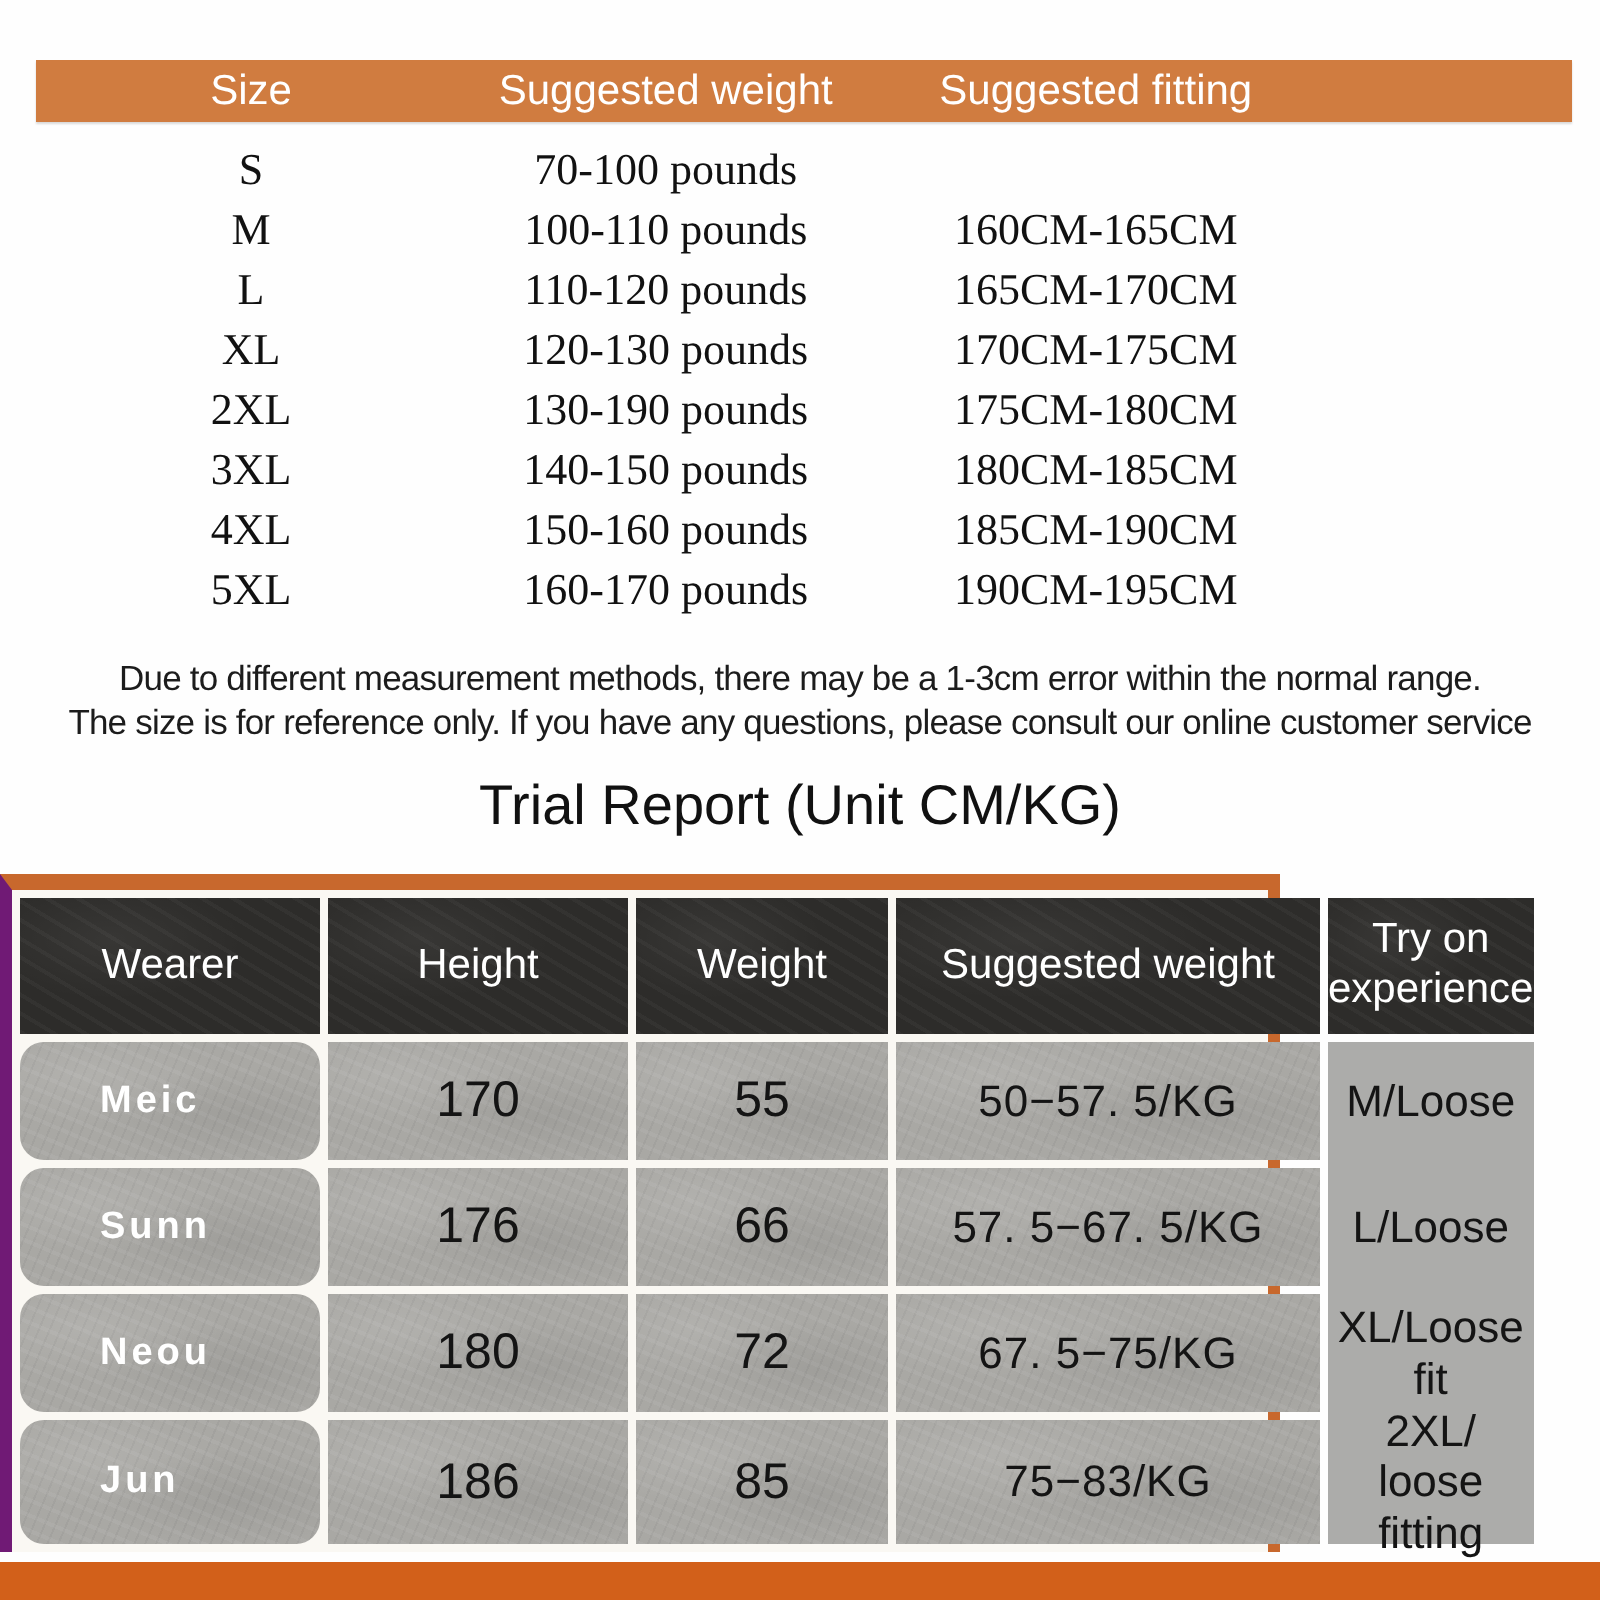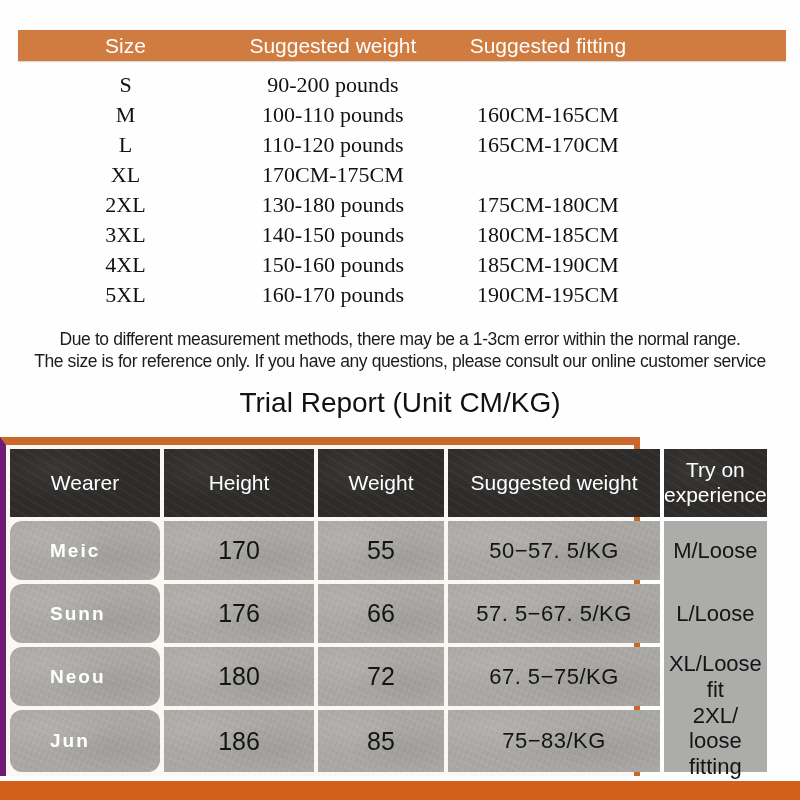--- a/index.html
+++ b/index.html
@@ -102,43 +102,44 @@
   <div class="size-header-bar">
     <div class="hcell">Size</div>
     <div class="hcell">Suggested weight</div>
     <div class="hcell">Suggested fitting</div>
     <div></div>
   </div>
 
   <div class="size-rows">
     <div class="size-row">
       <div class="cell">S</div>
-      <div class="cell">90-200 pounds</div>
+      <div class="cell">70-100 pounds</div>
         <div></div>
     </div>
     <div class="size-row">
       <div class="cell">M</div>
       <div class="cell">100-110 pounds</div>
       <div class="cell">160CM-165CM</div>
         <div></div>
     </div>
     <div class="size-row">
       <div class="cell">L</div>
       <div class="cell">110-120 pounds</div>
       <div class="cell">165CM-170CM</div>
         <div></div>
     </div>
     <div class="size-row">
       <div class="cell">XL</div>
+      <div class="cell">120-130 pounds</div>
       <div class="cell">170CM-175CM</div>
         <div></div>
     </div>
     <div class="size-row">
       <div class="cell">2XL</div>
-      <div class="cell">130-180 pounds</div>
+      <div class="cell">130-190 pounds</div>
       <div class="cell">175CM-180CM</div>
         <div></div>
     </div>
     <div class="size-row">
       <div class="cell">3XL</div>
       <div class="cell">140-150 pounds</div>
       <div class="cell">180CM-185CM</div>
         <div></div>
     </div>
     <div class="size-row">

